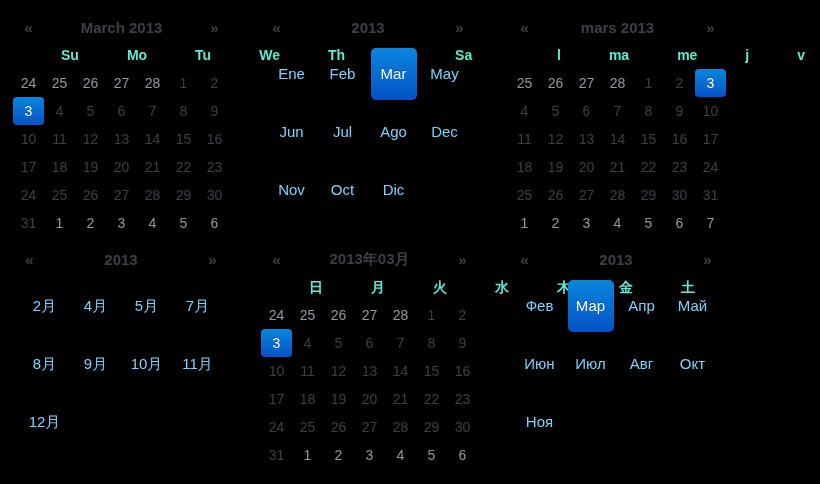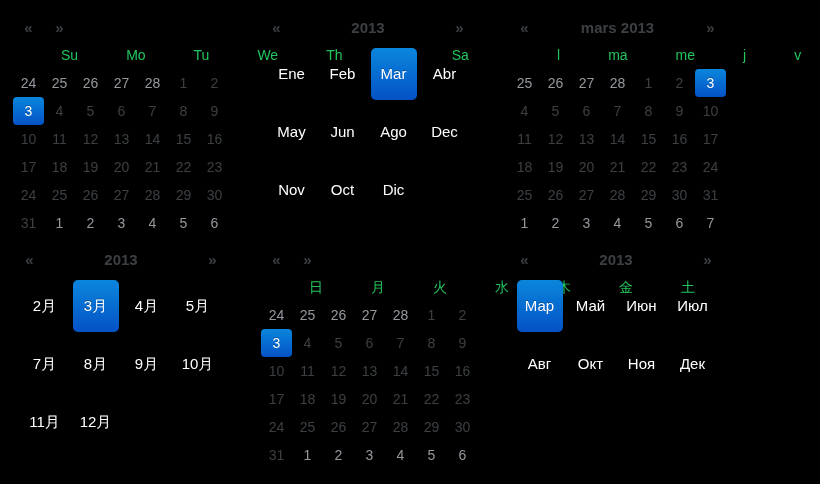--- a/index.html
+++ b/index.html
@@ -26,45 +26,46 @@
   .dp-title{
     flex:1;text-align:center;font-weight:bold;font-size:15px;
     color:#3d4043;cursor:pointer;white-space:nowrap;
   }
 
   .dp-row{display:flex;height:28px;}
   .dp-cell{
     width:31px;height:28px;line-height:28px;text-align:center;
     font-size:14px;color:#3d4043;
   }
-  .dp-dow{font-weight:normal;color:#22c55e;margin-left:48px;}
+  .dp-dow{font-weight:bold;color:#5eead4;margin-left:48px;}
   .dp-day{cursor:pointer;border-radius:4px;}
   .dp-day.old,.dp-day.new{color:#95999e;}
   .dp-day.sel{
     background:linear-gradient(to bottom,#0a86dc,#0452c6);
     color:#fff;text-shadow:0 -1px 0 rgba(0,0,0,.25);
   }
 
   .dp-months{display:flex;flex-wrap:wrap;padding-top:4px;}
   .dp-month{
     width:46px;height:52px;line-height:52px;margin:3px 2.5px;
-    text-align:center;font-size:15px;color:#ffffff;
+    text-align:center;font-size:15px;color:#7dd3fc;
     border-radius:5px;cursor:pointer;
   }
   .dp-month.sel{
     background:linear-gradient(to bottom,#0a86dc,#0452c6);
     color:#fff;text-shadow:0 -1px 0 rgba(0,0,0,.25);
   }
 </style>
 </head>
 <body>
 
 <div class="dp days p1">
   <div class="dp-head">
     <span class="dp-prev">«</span>
+    <span class="dp-title">March 2013</span>
     <span class="dp-next">»</span>
   </div>
   <div class="dp-body">
       <div class="dp-row">
         <span class="dp-cell dp-dow">Su</span>
         <span class="dp-cell dp-dow">Mo</span>
         <span class="dp-cell dp-dow">Tu</span>
         <span class="dp-cell dp-dow">We</span>
         <span class="dp-cell dp-dow">Th</span>
         <span class="dp-cell dp-dow">Fr</span>
@@ -131,23 +132,23 @@
   <div class="dp-head">
     <span class="dp-prev">«</span>
     <span class="dp-title">2013</span>
     <span class="dp-next">»</span>
   </div>
   <div class="dp-body">
       <div class="dp-months">
         <span class="dp-month">Ene</span>
         <span class="dp-month">Feb</span>
         <span class="dp-month sel">Mar</span>
-        <span class="dp-month">Abr</span>
         <span class="dp-month">May</span>
         <span class="dp-month">Jun</span>
+        <span class="dp-month">Jul</span>
         <span class="dp-month">Ago</span>
         <span class="dp-month">Dec</span>
         <span class="dp-month">Nov</span>
         <span class="dp-month">Oct</span>
         <span class="dp-month">Dic</span>
       </div>
     </div>
 </div>
 
 <div class="dp days p3">
@@ -225,36 +226,36 @@
 
 <div class="dp months p4">
   <div class="dp-head">
     <span class="dp-prev">«</span>
     <span class="dp-title">2013</span>
     <span class="dp-next">»</span>
   </div>
   <div class="dp-body">
       <div class="dp-months">
         <span class="dp-month">2月</span>
-        <span class="dp-month sel">3月</span>
         <span class="dp-month">4月</span>
         <span class="dp-month">5月</span>
         <span class="dp-month">7月</span>
         <span class="dp-month">8月</span>
         <span class="dp-month">9月</span>
         <span class="dp-month">10月</span>
         <span class="dp-month">11月</span>
         <span class="dp-month">12月</span>
       </div>
     </div>
 </div>
 
 <div class="dp days p5">
   <div class="dp-head">
     <span class="dp-prev">«</span>
+    <span class="dp-title">2013年03月</span>
     <span class="dp-next">»</span>
   </div>
   <div class="dp-body">
       <div class="dp-row">
         <span class="dp-cell dp-dow">日</span>
         <span class="dp-cell dp-dow">月</span>
         <span class="dp-cell dp-dow">火</span>
         <span class="dp-cell dp-dow">水</span>
         <span class="dp-cell dp-dow">木</span>
         <span class="dp-cell dp-dow">金</span>
@@ -318,23 +319,24 @@
 </div>
 
 <div class="dp months p6">
   <div class="dp-head">
     <span class="dp-prev">«</span>
     <span class="dp-title">2013</span>
     <span class="dp-next">»</span>
   </div>
   <div class="dp-body">
       <div class="dp-months">
+        <span class="dp-month">Фев</span>
         <span class="dp-month sel">Мар</span>
+        <span class="dp-month">Апр</span>
         <span class="dp-month">Май</span>
         <span class="dp-month">Июн</span>
         <span class="dp-month">Июл</span>
         <span class="dp-month">Авг</span>
         <span class="dp-month">Окт</span>
         <span class="dp-month">Ноя</span>
-        <span class="dp-month">Дек</span>
       </div>
     </div>
 </div>
 
 </body></html>

